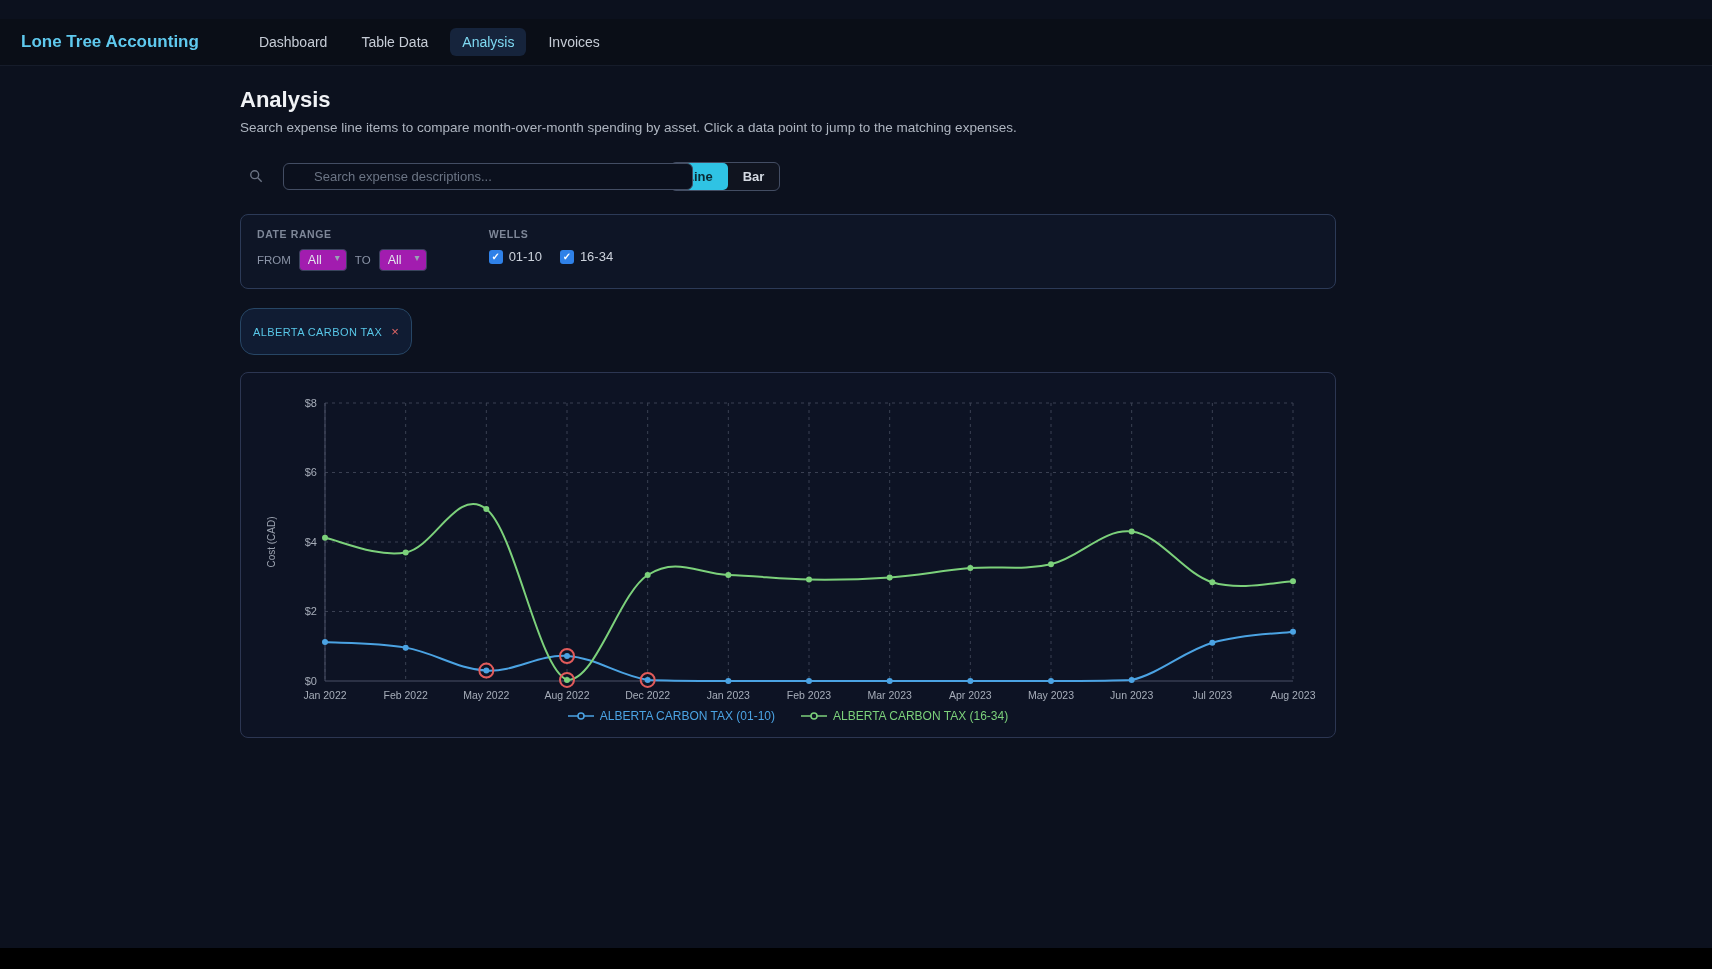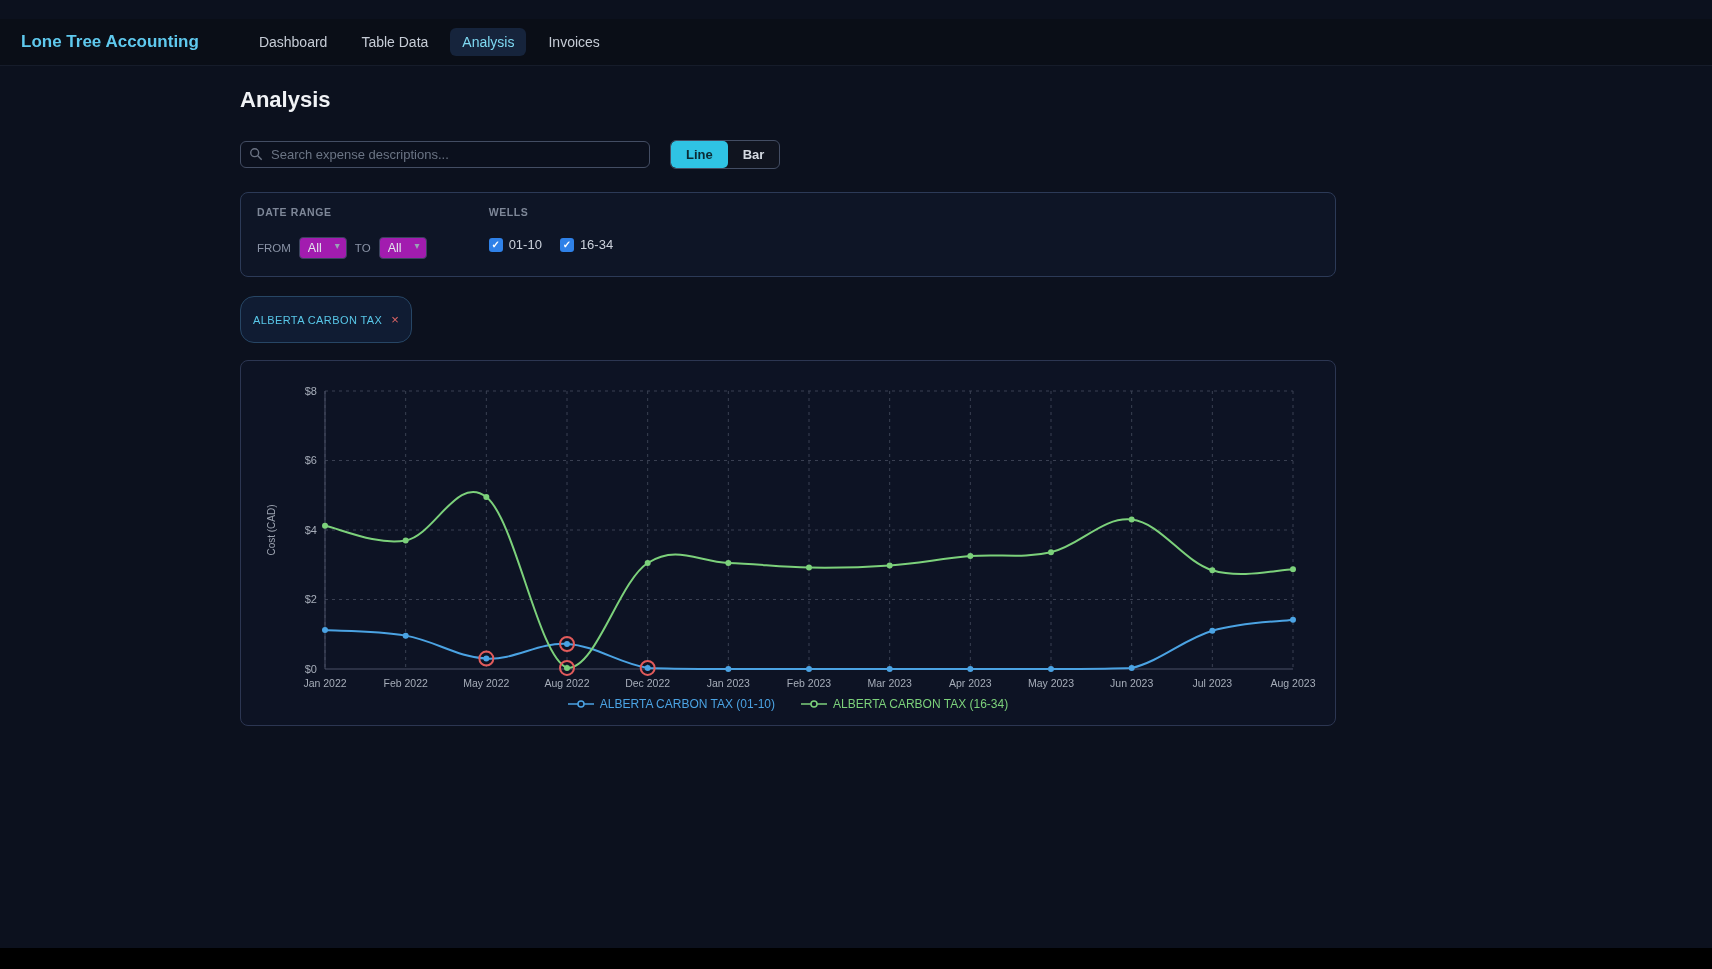--- a/index.html
+++ b/index.html
@@ -56,20 +56,21 @@
     width: 100%;
     height: 27px;
     background: #0b101d;
     border: 1px solid #434d63;
     border-radius: 6px;
     color: #d0d5de;
     font-size: 13px;
     padding: 0 10px 0 30px;
     outline: none;
     font-family: "Liberation Sans", sans-serif;
+    margin-left: 43px;
   }
   .search-input::placeholder { color: #6b7484; }
 
   .toggle-group {
     display: flex;
     border: 1px solid #434d63;
     border-radius: 6px;
     overflow: hidden;
     background: #10141f;
   }
@@ -97,21 +98,21 @@
     border-radius: 8px;
     padding: 13px 16px 17px 16px;
     display: flex;
     gap: 62px;
   }
   .filter-label {
     color: #7e8798;
     font-size: 10.5px;
     font-weight: bold;
     letter-spacing: .6px;
-    margin-bottom: 19px;
+    margin-bottom: 9px;
   }
   .range-row { display: flex; align-items: center; gap: 8px; }
   .small-cap { color: #8a93a6; font-size: 11.5px; }
   .select-wrap { position: relative; display: inline-block; }
   .select-wrap::after {
     content: "▾";
     position: absolute; right: 7px; top: 3px;
     color: #9aa3b4; font-size: 10px; pointer-events: none;
   }
   select {
@@ -179,20 +180,21 @@
     <div class="nav-item">Dashboard</div>
     <div class="nav-item">Table Data</div>
     <div class="nav-item active">Analysis</div>
     <div class="nav-item">Invoices</div>
   </div>
 </div>
 
 <div class="container">
 
   <div class="page-title">Analysis</div>
+  <div class="page-subtitle">Search expense line items to compare month-over-month spending by asset. Click a data point to jump to the matching expenses.</div>
 
   <div class="controls-row">
     <div class="search-wrap">
       <svg class="search-icon" viewBox="0 0 16 16">
         <circle cx="6.5" cy="6.5" r="4.5" fill="none" stroke="#8b94a6" stroke-width="1.6"></circle>
         <line x1="10" y1="10" x2="14.5" y2="14.5" stroke="#8b94a6" stroke-width="1.6"></line>
       </svg>
       <input class="search-input" type="text" placeholder="Search expense descriptions..." style="">
     </div>
     <div class="toggle-group">

